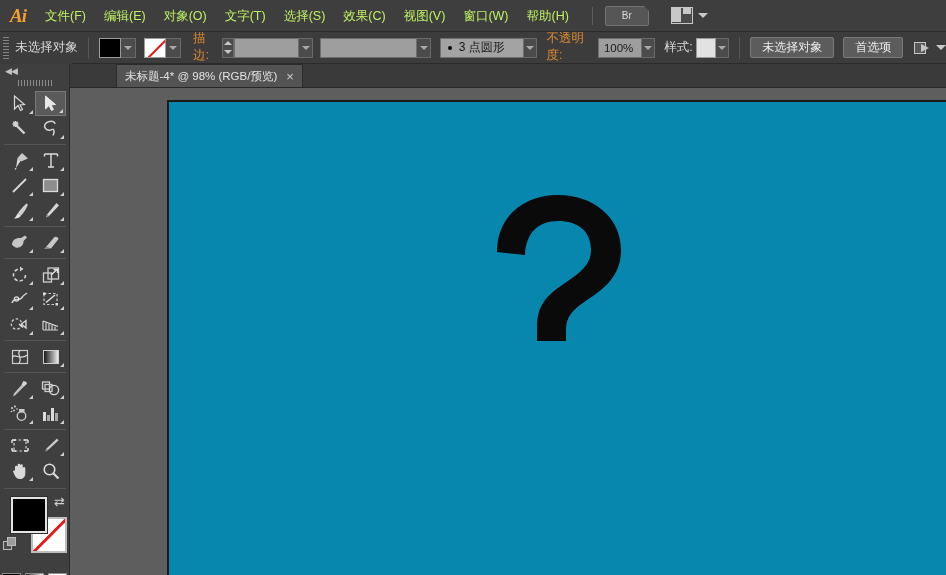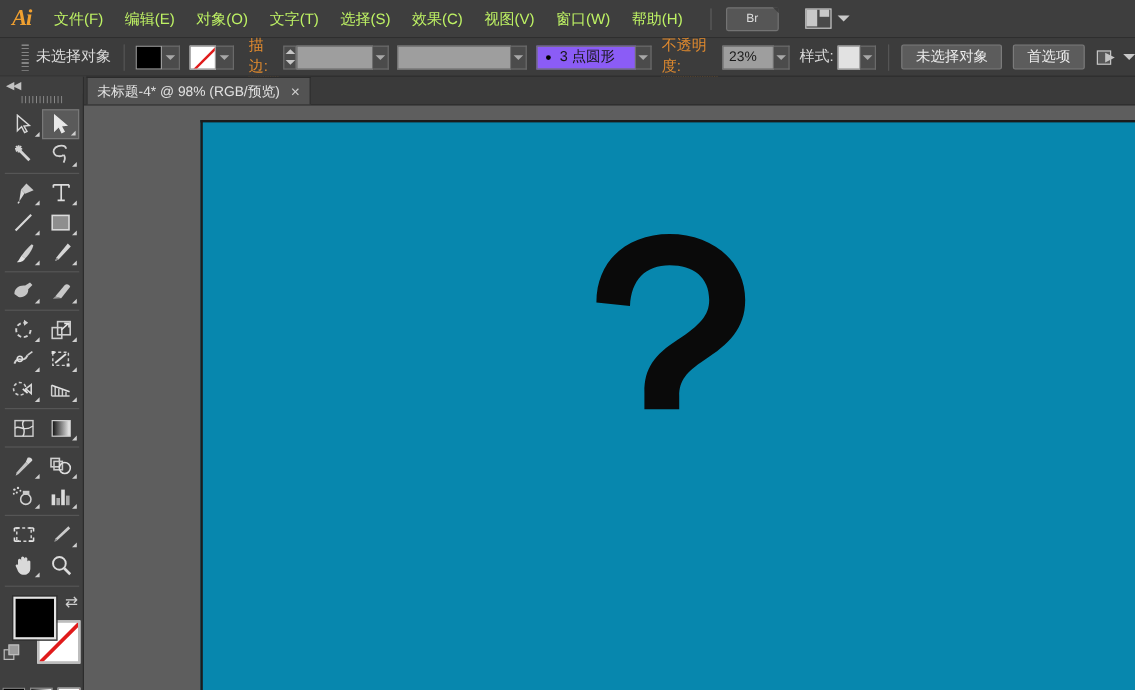--- a/index.html
+++ b/index.html
@@ -51,21 +51,21 @@
   }
   .caret-dn {
     width:0;height:0;border-left:5px solid transparent;border-right:5px solid transparent;
     border-top:5px solid #c9c9c9; margin-left:5px;
   }
 
   
   .controlbar {
     position:absolute; left:0; top:32px; width:946px; height:32px;
     background:#3c3c3c; border-bottom:1px solid #2b2b2b;
-    display:flex; align-items:center; padding-left:18px;
+    display:flex; align-items:center; padding-left:3px;
   }
   .grip {
     width:7px; height:22px; margin-right:6px;
     background:repeating-linear-gradient(to bottom,#848484 0 1px,transparent 1px 3px);
   }
   .cb-label { font-size:12.5px; color:#dadada; white-space:nowrap; }
   .cb-sep { width:1px; height:22px; background:#555; margin:0 10px; }
   .cb-link {
     font-size:12.5px; color:#e08a2e;
     border-bottom:1px dotted #e08a2e; margin-right:4px; cursor:default;
@@ -96,21 +96,21 @@
     width:0;height:0;border-left:4px solid transparent;border-right:4px solid transparent;
     display:block;
   }
   .spin i.up { border-bottom:4px solid #c6c6c6; }
   .spin i.dn { border-top:4px solid #c6c6c6; }
   .fieldbox {
     height:20px; background:#9e9e9e; border:1px solid #6e6e6e;
     display:flex; align-items:center; padding:0 5px; font-size:11.5px; color:#1a1a1a;
   }
   .brushbox {
-    height:20px; background:#8b5cf6; border:1px solid #6e6e6e;
+    height:20px; background:#a3a3a3; border:1px solid #6e6e6e;
     display:flex; align-items:center; padding:0 7px; font-size:12px; color:#161616;
     white-space:nowrap; gap:7px;
   }
   .brush-dot { width:4px;height:4px;border-radius:50%;background:#000; }
   .cb-btn {
     height:21px; padding:0 11px; background:#5c5c5c;
     border:1px solid #7b7b7b; border-radius:2px;
     font-size:12px; color:#ececec; display:flex; align-items:center;
     cursor:default; white-space:nowrap;
   }
@@ -120,21 +120,21 @@
     border:1px solid #c4c4c4; background:#585858;
   }
   .align-glyph::after{
     content:""; position:absolute;left:7px;top:4px;width:0;height:0;
     border-left:8px solid #c4c4c4; border-top:4px solid transparent; border-bottom:4px solid transparent;
   }
 
   
   .tabbar {
     position:absolute; left:0; top:64px; width:946px; height:24px;
-    background:#3a3a3a; border-bottom:1px solid #282828; display:flex; align-items:flex-end;
+    background:#3a3a3a; border-bottom:1px solid #282828; display:flex; align-items:flex-end;gap:44px;
   }
   .tabbar .lead { width:72px; height:24px; background:#3a3a3a; }
   .doc-tab {
     height:23px; background:#535353; border:1px solid #2b2b2b; border-bottom:none;
     display:flex; align-items:center; padding:0 8px; gap:9px; font-size:11.5px; color:#e2e2e2;
     cursor:default; white-space:nowrap;
   }
   .tab-close { font-size:13px; color:#cfcfcf; line-height:1; cursor:default; }
 
   
@@ -273,21 +273,21 @@
     <div class="brushbox" style="width:93px">
       <span class="brush-dot"></span>
       <span>3 点圆形</span>
     </div>
     <div class="dd-btn">
         <div class="ar"></div>
       </div>
 
     <div style="width:10px"></div>
     <div class="cb-link">不透明度:</div>
-    <div class="fieldbox" style="width:48px">23%</div>
+    <div class="fieldbox" style="width:48px">100%</div>
     <div class="dd-btn">
         <div class="ar"></div>
       </div>
 
     <div style="width:10px"></div>
     <div class="cb-label">样式:</div>
     <div style="width:4px"></div>
     <div class="swatch" style="background:#e2e2e2"></div>
     <div class="dd-btn">
         <div class="ar"></div>

